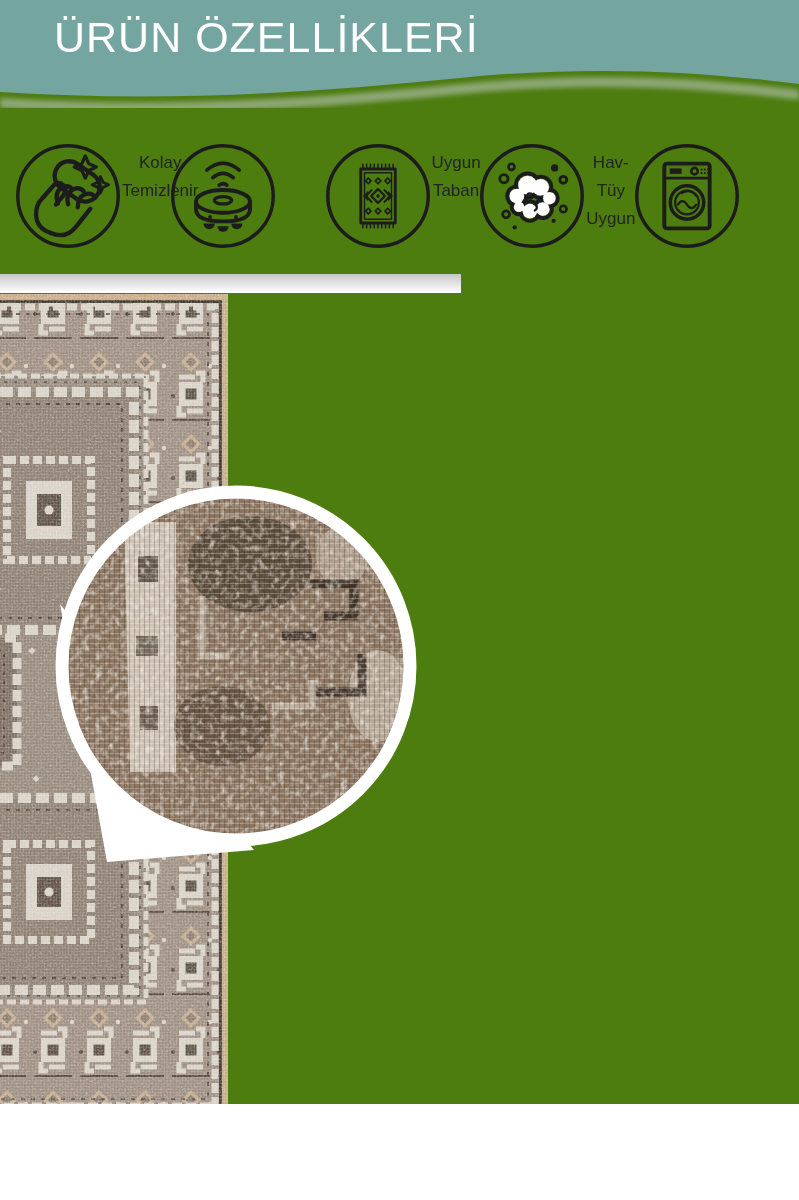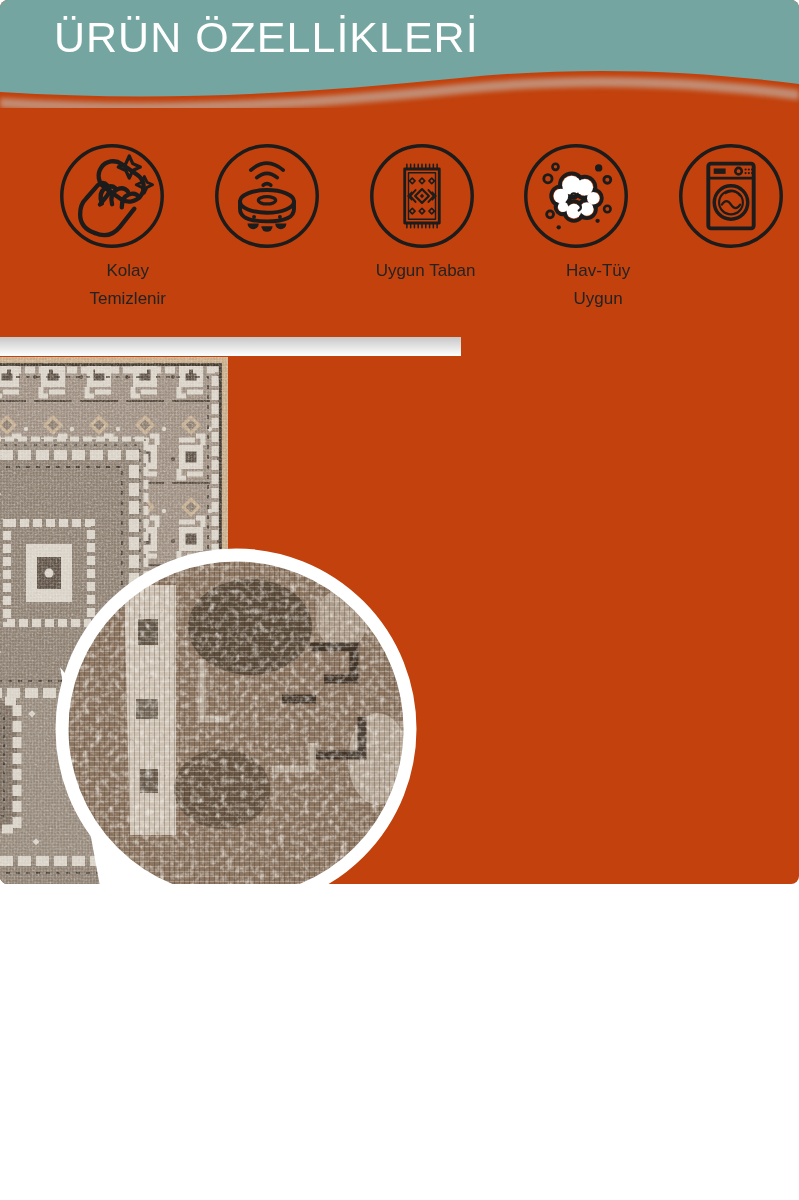--- a/index.html
+++ b/index.html
@@ -1,27 +1,27 @@
 <!DOCTYPE html>
 <html style="--teal: #74a5a0; --title: #ffffff; --label: #232323; --icon: #1c1c1c;"><head>
 <meta charset="utf-8">
 <style>
   html,body{margin:0;padding:0;background:#fff;}
-  .page{position:relative;width:799px;height:884px;margin:0 auto;background:#c2410c;overflow:hidden;
-        font-family:"Liberation Sans","DejaVu Sans",sans-serif;border-radius:8px;}
+  .page{position:relative;width:799px;height:1104px;margin:0 auto;background:#4d7c0f;overflow:hidden;
+        font-family:"Liberation Sans","DejaVu Sans",sans-serif;}
   
   .hero{position:relative;width:100%;height:108px;}
   .hero-solid{position:absolute;left:0;top:0;width:100%;height:70px;background:var(--teal,#74a5a0);}
   .hero-wave{position:absolute;left:0;top:70px;width:100%;height:38px;display:block;}
   .hero h1{position:absolute;left:54px;top:14px;margin:0;color:var(--title,#ffffff);
            font-size:43px;font-weight:400;letter-spacing:1px;line-height:1.1;z-index:2;}
   
   .features{display:flex;justify-content:space-between;align-items:flex-start;
             padding:0 14px;margin-top:34px;}
-  .feature{width:152px;display:flex;flex-direction:column;align-items:flex-end;}
+  .feature{width:152px;display:flex;flex-direction:row;align-items:flex-start;}
   .feature .icon-wrap{width:108px;height:108px;}
   .feature .icon-wrap svg{width:108px;height:108px;display:block;}
   .feature .label{margin-top:7px;text-align:center;color:var(--label,#232323);
                   font-size:17px;line-height:28px;}
   
   .photo{margin-top:24px;}
   .photo svg{display:block;}
   .icon-stroke{stroke:var(--icon,#1c1c1c);fill:none;stroke-linecap:round;stroke-linejoin:round;}
 </style>
 </head>

